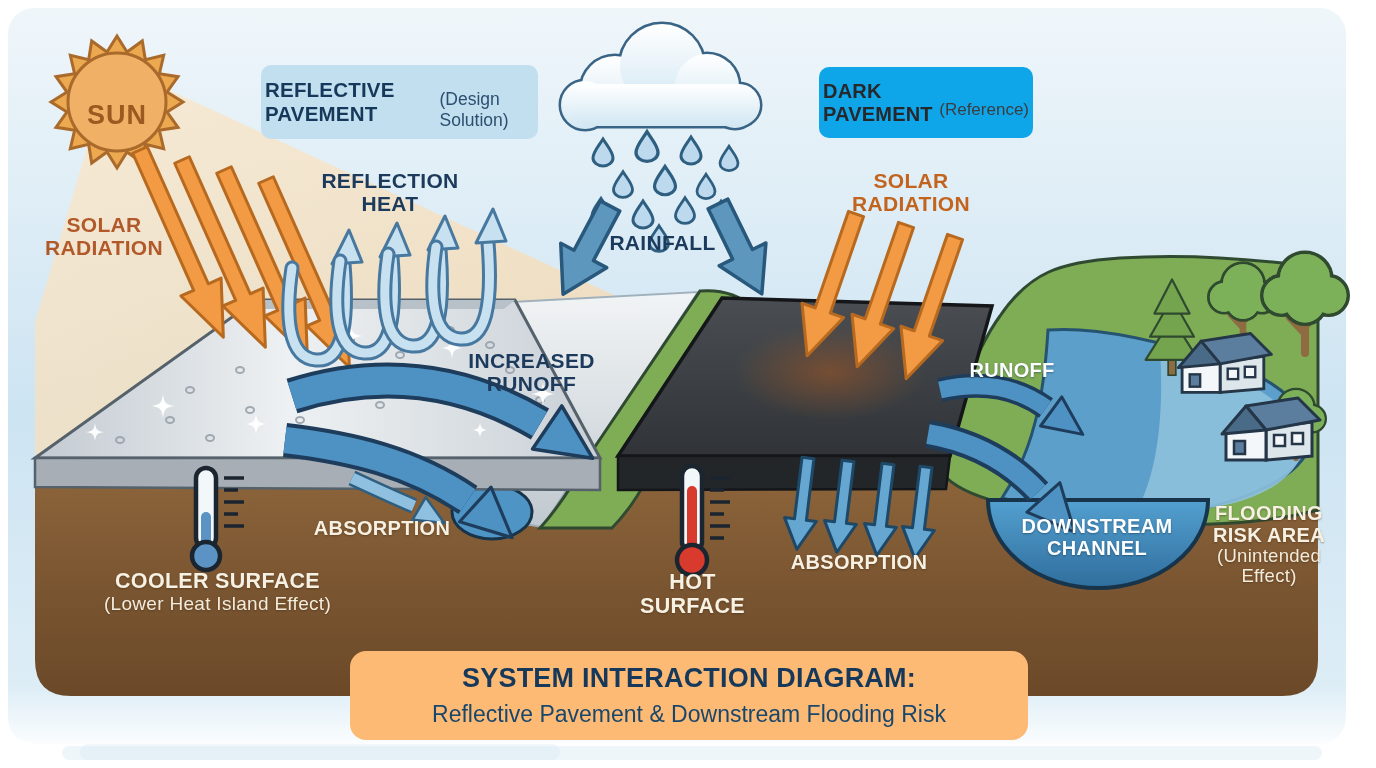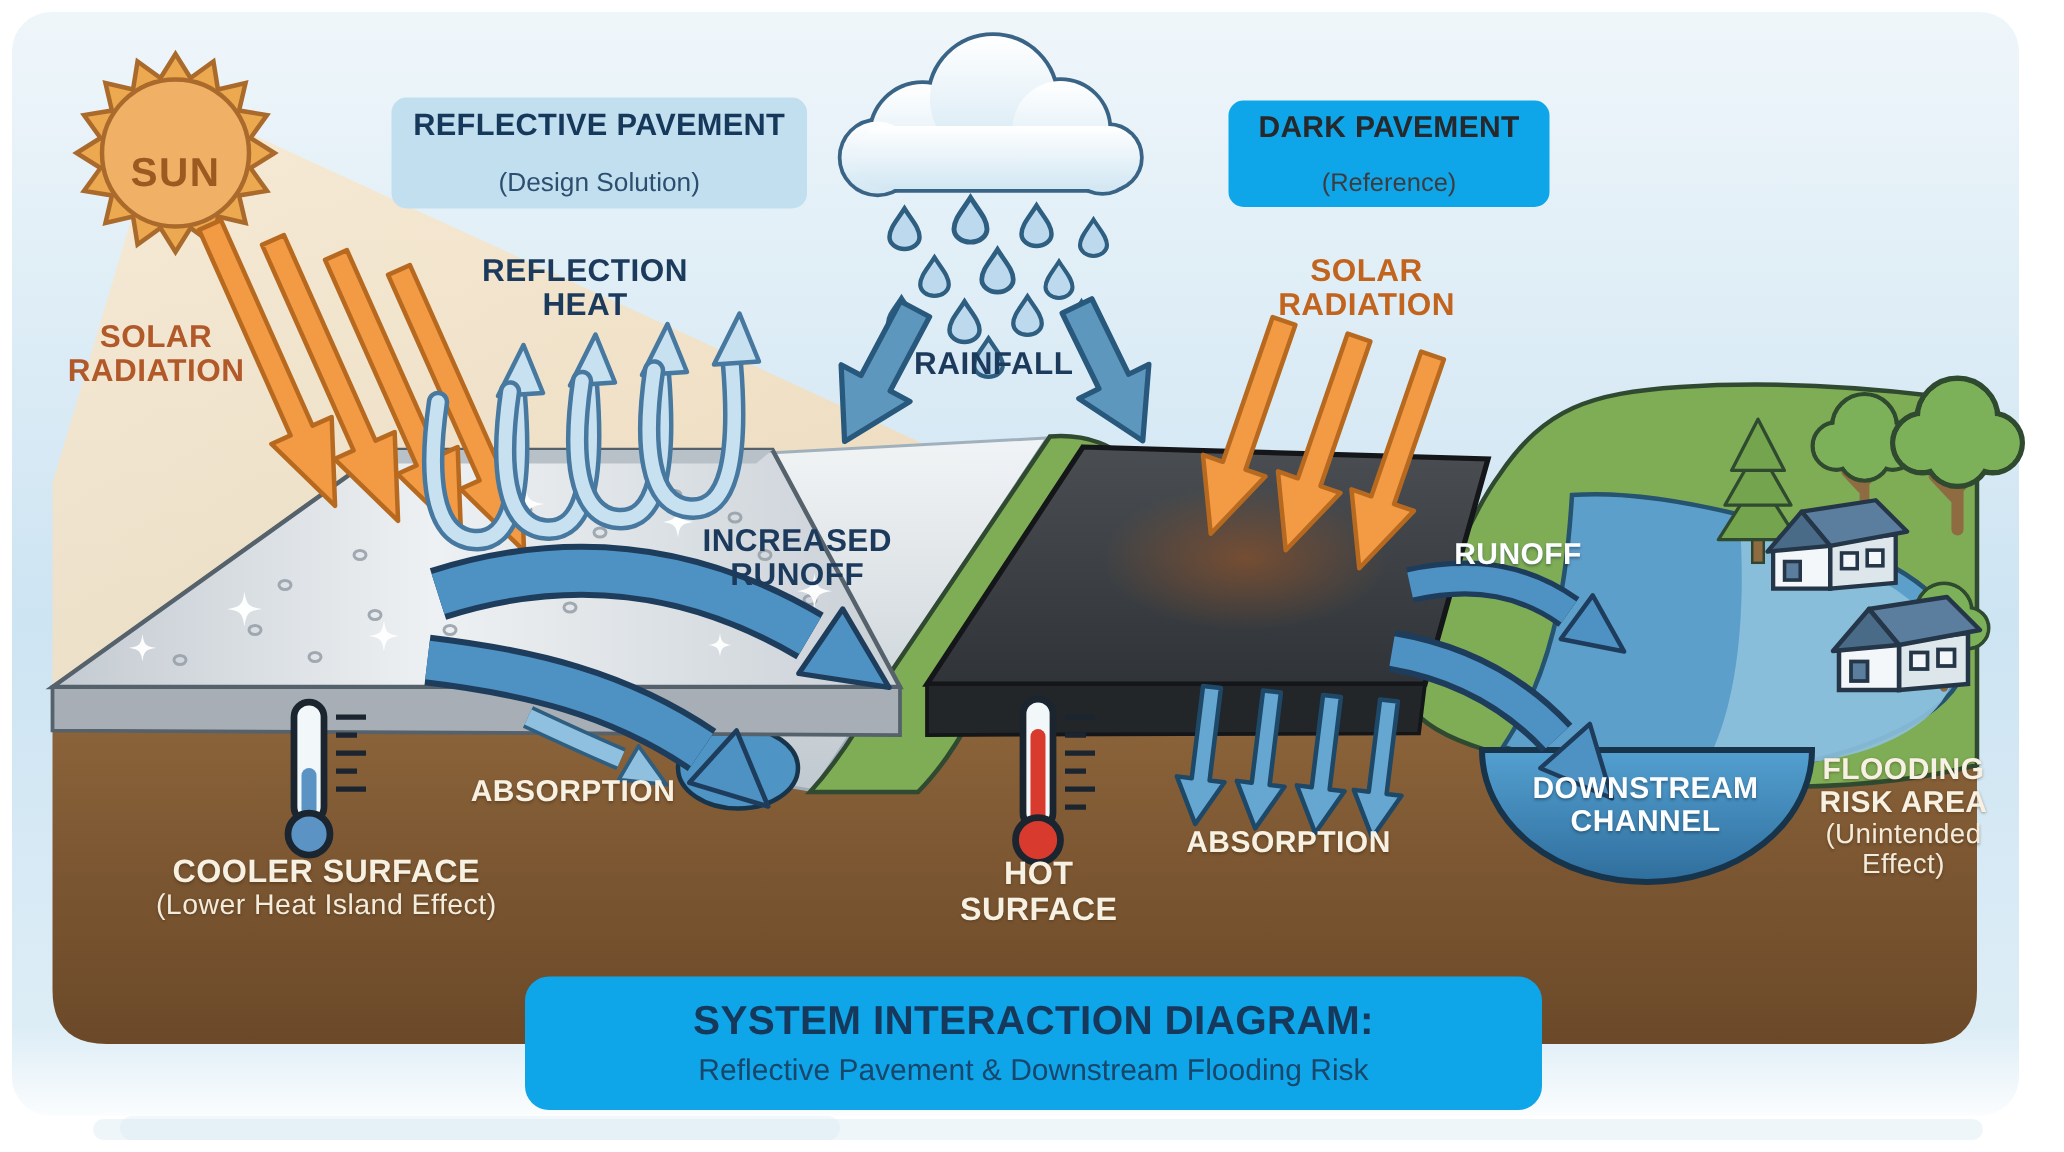--- a/index.html
+++ b/index.html
@@ -3,27 +3,27 @@
 <meta charset="utf-8">
 <style>
   html,body{margin:0;padding:0;background:#ffffff;}
   body{width:1376px;height:768px;overflow:hidden;font-family:"Liberation Sans",sans-serif;}
   .stage{position:relative;width:1376px;height:768px;background:#ffffff;}
   svg.scene{position:absolute;left:0;top:0;width:1376px;height:768px;}
   .lbl{position:absolute;text-align:center;line-height:1.1;letter-spacing:.3px;white-space:nowrap;}
   .navy{color:#1C3A5C;font-weight:700;}
   .cream{color:#F7F1E3;font-weight:700;text-shadow:0 1px 2px rgba(61,40,14,.45);}
   .white{color:#FDFEFF;font-weight:700;text-shadow:0 1px 2px rgba(18,42,62,.45);}
-  .callout{position:absolute;border-radius:10px;display:flex;flex-direction:column;justify-content:center;align-items:center;padding:5px 4px;}
+  .callout{position:absolute;border-radius:10px;display:flex;flex-direction:row;justify-content:center;align-items:center;padding:5px 4px;}
   .callout .t{font-weight:700;letter-spacing:.2px;}
   .callout .s{font-weight:400;margin-top:15px;}
-  .banner{position:absolute;left:350px;top:651px;width:678px;height:89px;background:#0ea5e9;border-radius:16px;
+  .banner{position:absolute;left:350px;top:651px;width:678px;height:89px;background:#fdba74;border-radius:16px;
           display:flex;flex-direction:column;justify-content:center;align-items:center;}
   .banner .b1{font-size:27px;font-weight:700;color:#16395B;letter-spacing:.2px;}
-  .banner .b2{font-size:20px;font-weight:400;color:#19476C;margin-top:7px;}
+  .banner .b2{font-size:23px;font-weight:400;color:#19476C;margin-top:7px;}
 </style>
 </head>
 <body>
 
 <div class="stage">
 
 <svg class="scene" viewBox="0 0 1376 768">
   <defs>
     <linearGradient id="sky" x1="0" y1="0" x2="0" y2="1">
       <stop offset="0" stop-color="#EFF6FA"></stop>

